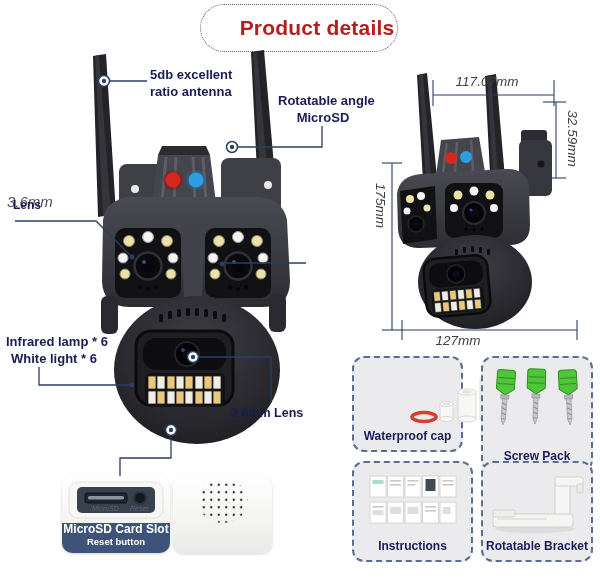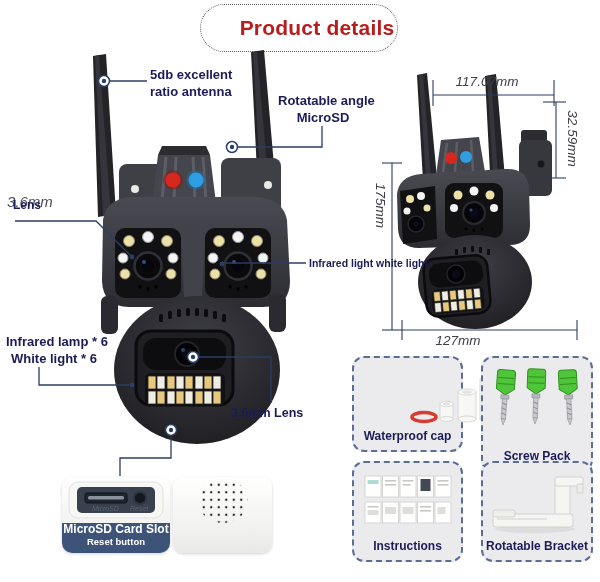--- a/index.html
+++ b/index.html
@@ -320,21 +320,20 @@
   <div class="abs lbl" style="left:150px; top:66px;">
     <div>5db excellent</div>
     <div>ratio antenna</div>
   </div>
   <div class="abs lbl center" style="left:278px; top:92px; width:90px;">
     <div>Rotatable angle</div>
     <div>MicroSD</div>
   </div>
   <div class="abs val-italic" style="left:7px; top:181px;margin-top:12px;">3.6mm</div>
   <div class="abs lbl" style="left:13px; top:198px; font-size:12px;">Lens</div>
-  <div class="abs lbl small" style="left:309px; top:257px;">Infrared light white light</div>
   <div class="abs lbl center" style="left:6px; top:333px; width:96px;">
     <div>Infrared lamp * 6</div>
     <div>White light * 6</div>
   </div>
   <div class="abs lbl" style="left:231px; top:405px; font-size:12.5px;">3.6mm Lens</div>
 
   <div class="abs dim" style="left:437px; top:74px; width:100px;">117.07mm</div>
   <div class="abs dim rot90" style="left:532px; top:131px; width:80px;">32.59mm</div>
   <div class="abs dim rot90" style="left:340px; top:198px; width:80px;">175mm</div>
   <div class="abs dim" style="left:418px; top:333px; width:80px;">127mm</div>
@@ -417,21 +416,21 @@
           <line x1="-2.2" y1="37" x2="2.2" y2="39" stroke="#8f8f97"></line>
             <line x1="-2.2" y1="42" x2="2.2" y2="44" stroke="#8f8f97"></line>
           <line x1="-2.2" y1="47" x2="2.2" y2="49" stroke="#8f8f97"></line>
           <polygon points="-2.2,53 2.2,53 0,59" fill="#c9c9ce" stroke="#97979f" stroke-width="0.7"></polygon>
         </g>
       </g>
     </svg>
     <div class="acc-label">Screw Pack</div>
   </div>
 
-  <div class="abs acc-box" style="left:352px; top:461px; width:111px; height:101px;">
+  <div class="abs acc-box" style="left:352px; top:461px; width:121px; height:101px;">
     <svg width="107" height="66" viewBox="0 0 107 66" style="margin:8px auto 0;">
       <g fill="#ffffff" stroke="#d6d6d3">
         <rect x="11" y="5" width="16" height="21"></rect>
           <rect x="28.5" y="5" width="16" height="21"></rect>
         <rect x="46" y="5" width="16" height="21"></rect>
           <rect x="63.5" y="5" width="16" height="21"></rect>
         <rect x="81" y="5" width="16" height="21"></rect>
         <rect x="11" y="31" width="16" height="21"></rect>
           <rect x="28.5" y="31" width="16" height="21"></rect>
         <rect x="46" y="31" width="16" height="21"></rect>

